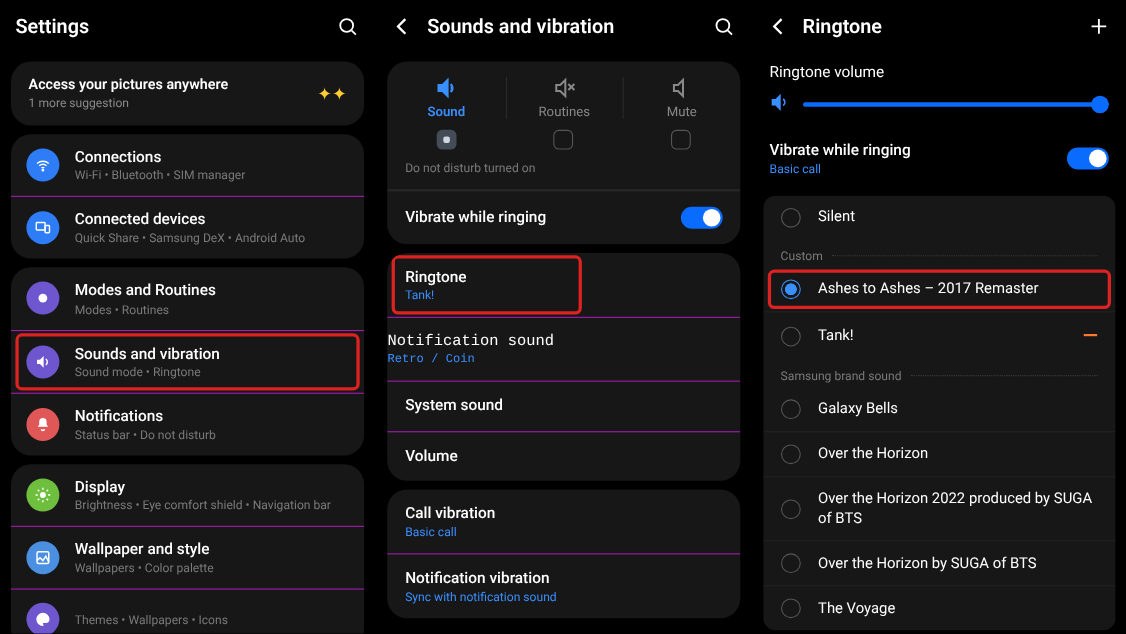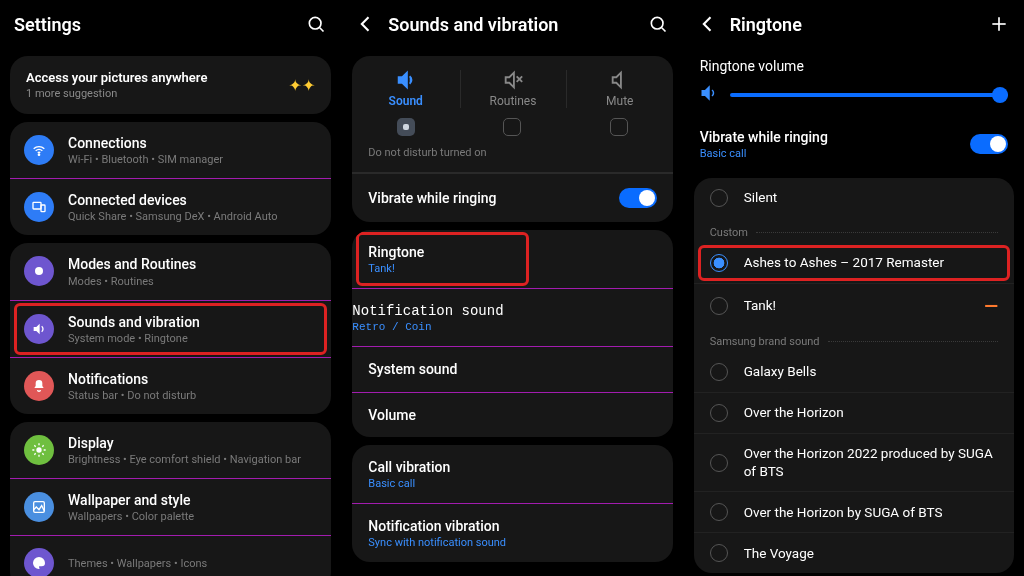--- a/index.html
+++ b/index.html
@@ -233,21 +233,21 @@
         </div>
         <div class="row">
           <div class="icn" style="background: rgb(110, 86, 207);">
             <svg viewBox="0 0 24 24" fill="#fff">
               <polygon points="4 9 8 9 13 4 13 20 8 15 4 15"></polygon>
               <path d="M16 8a5 5 0 0 1 0 8" fill="none" stroke="#fff" stroke-width="2"></path>
             </svg>
           </div>
           <div class="txts">
             <div class="ttl">Sounds and vibration</div>
-            <div class="sub">System mode  •  Ringtone</div>
+            <div class="sub">Sound mode  •  Ringtone</div>
           </div>
           <div class="highlight"></div>
         </div>
         <div class="row">
           <div class="icn" style="background: rgb(224, 87, 87);">
             <svg viewBox="0 0 24 24" fill="#fff">
               <path d="M12 3a5 5 0 0 0-5 5v4l-2 3h14l-2-3V8a5 5 0 0 0-5-5z"></path>
               <path d="M10 18a2 2 0 0 0 4 0" fill="none" stroke="#fff" stroke-width="2"></path>
             </svg>
           </div>
@@ -435,21 +435,21 @@
   </div>
 
   <div class="vib-block">
     <div>
       <div class="ttl">Vibrate while ringing</div>
       <div class="sub blue">Basic call</div>
     </div>
     <div class="switch"></div>
   </div>
 
-  <div class="card" style="margin-top:4px;">
+  <div class="card" style="margin-top:4px;border-radius:11px;">
     <div class="ring-row">
       <div class="rradio"></div>
       <div class="ring-lbl">Silent</div>
     </div>
 
     <div class="section-hdr">
       <span>Custom</span>
         <span class="dots"></span>
     </div>
     <div id="p3-custom">

